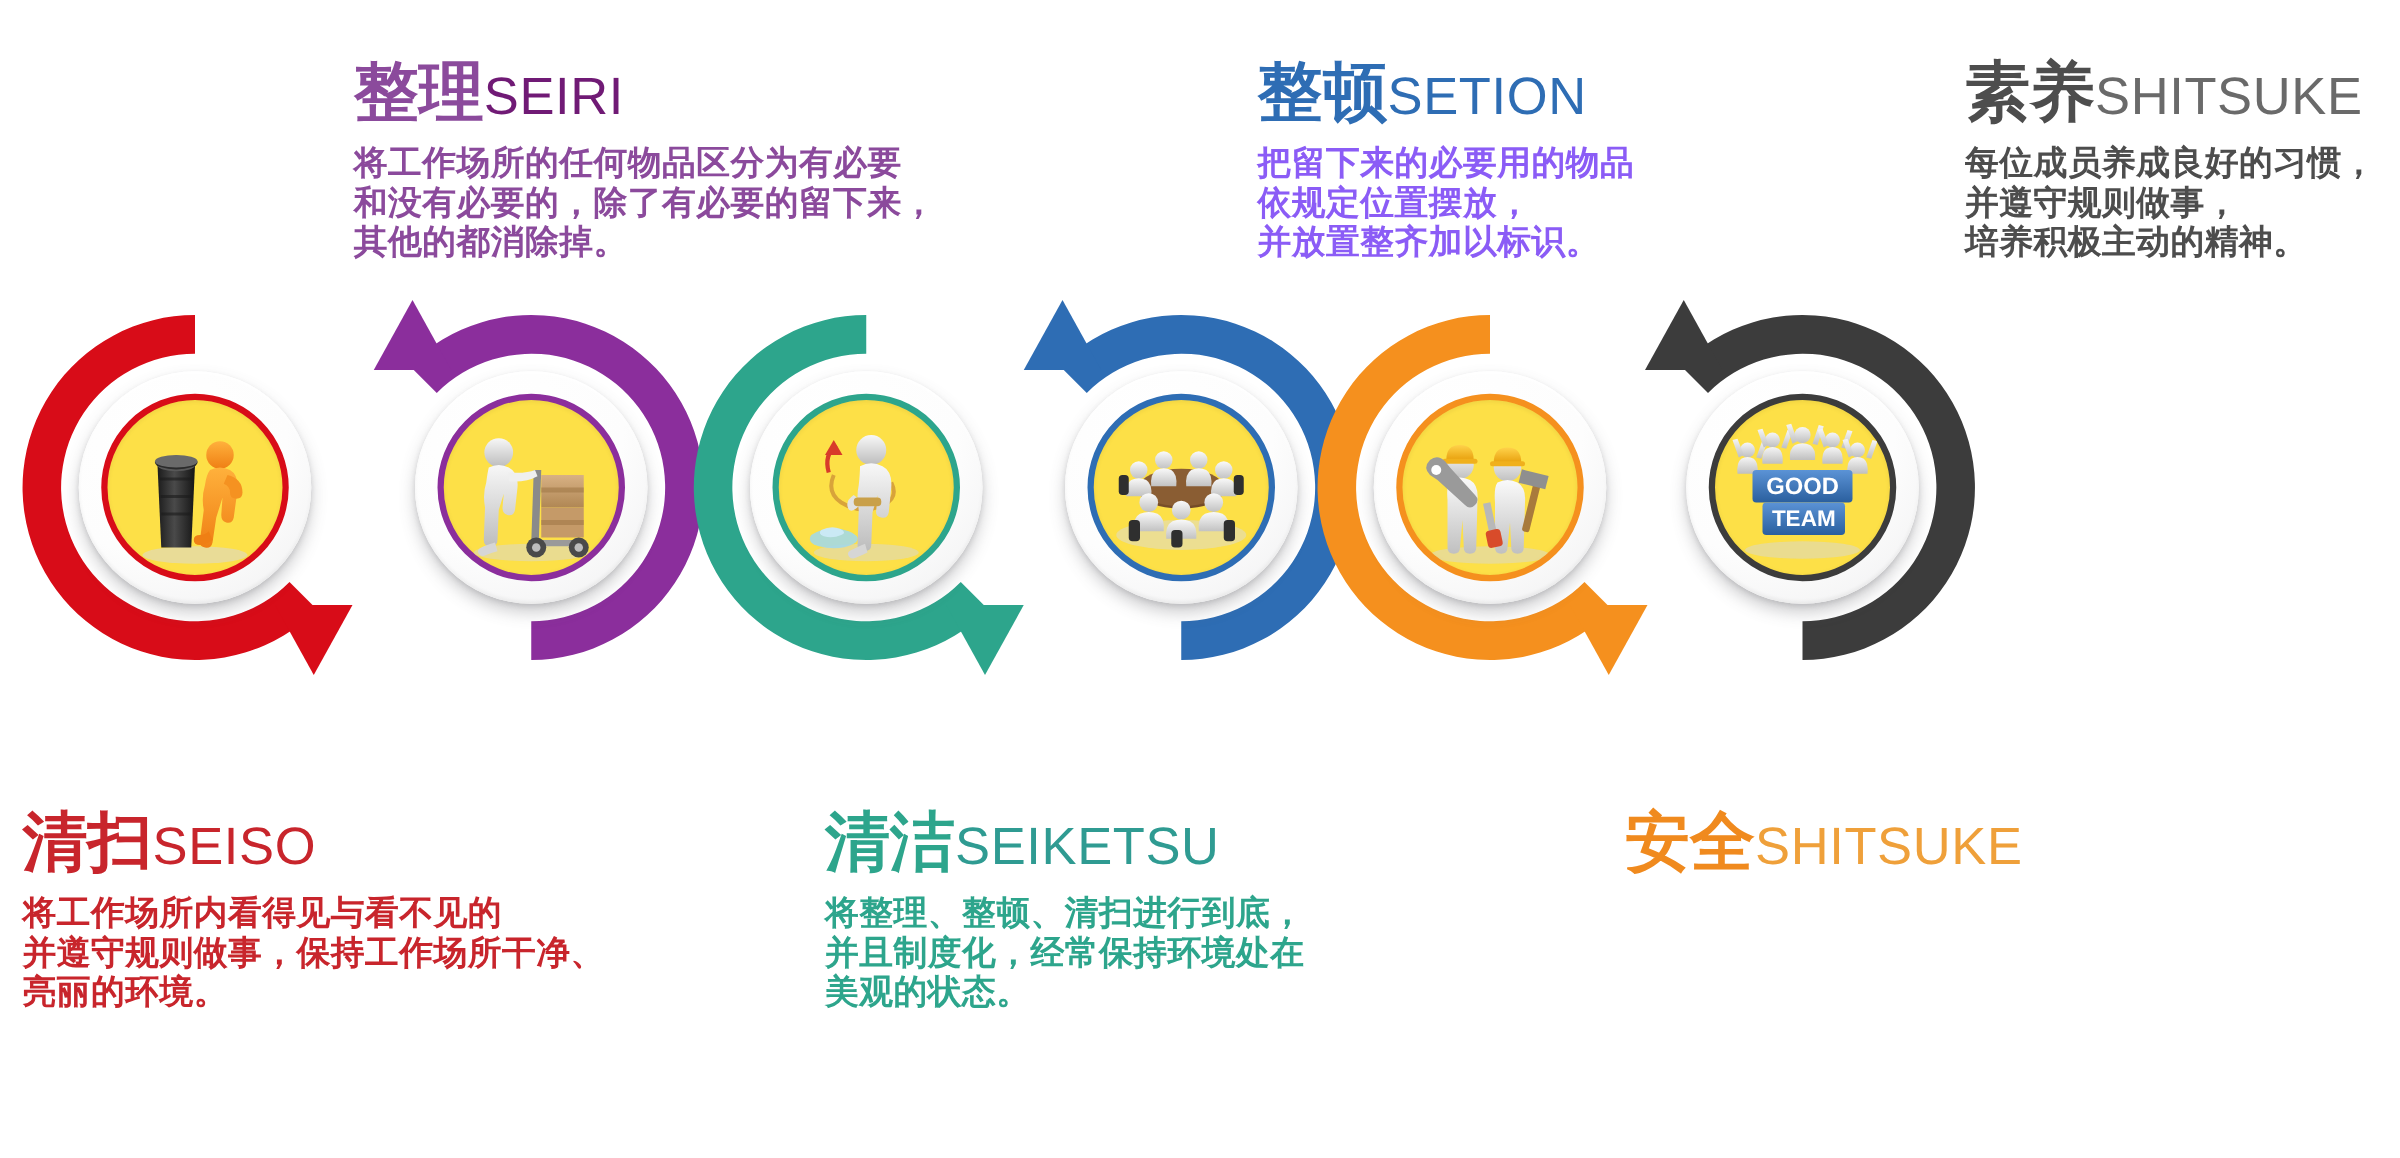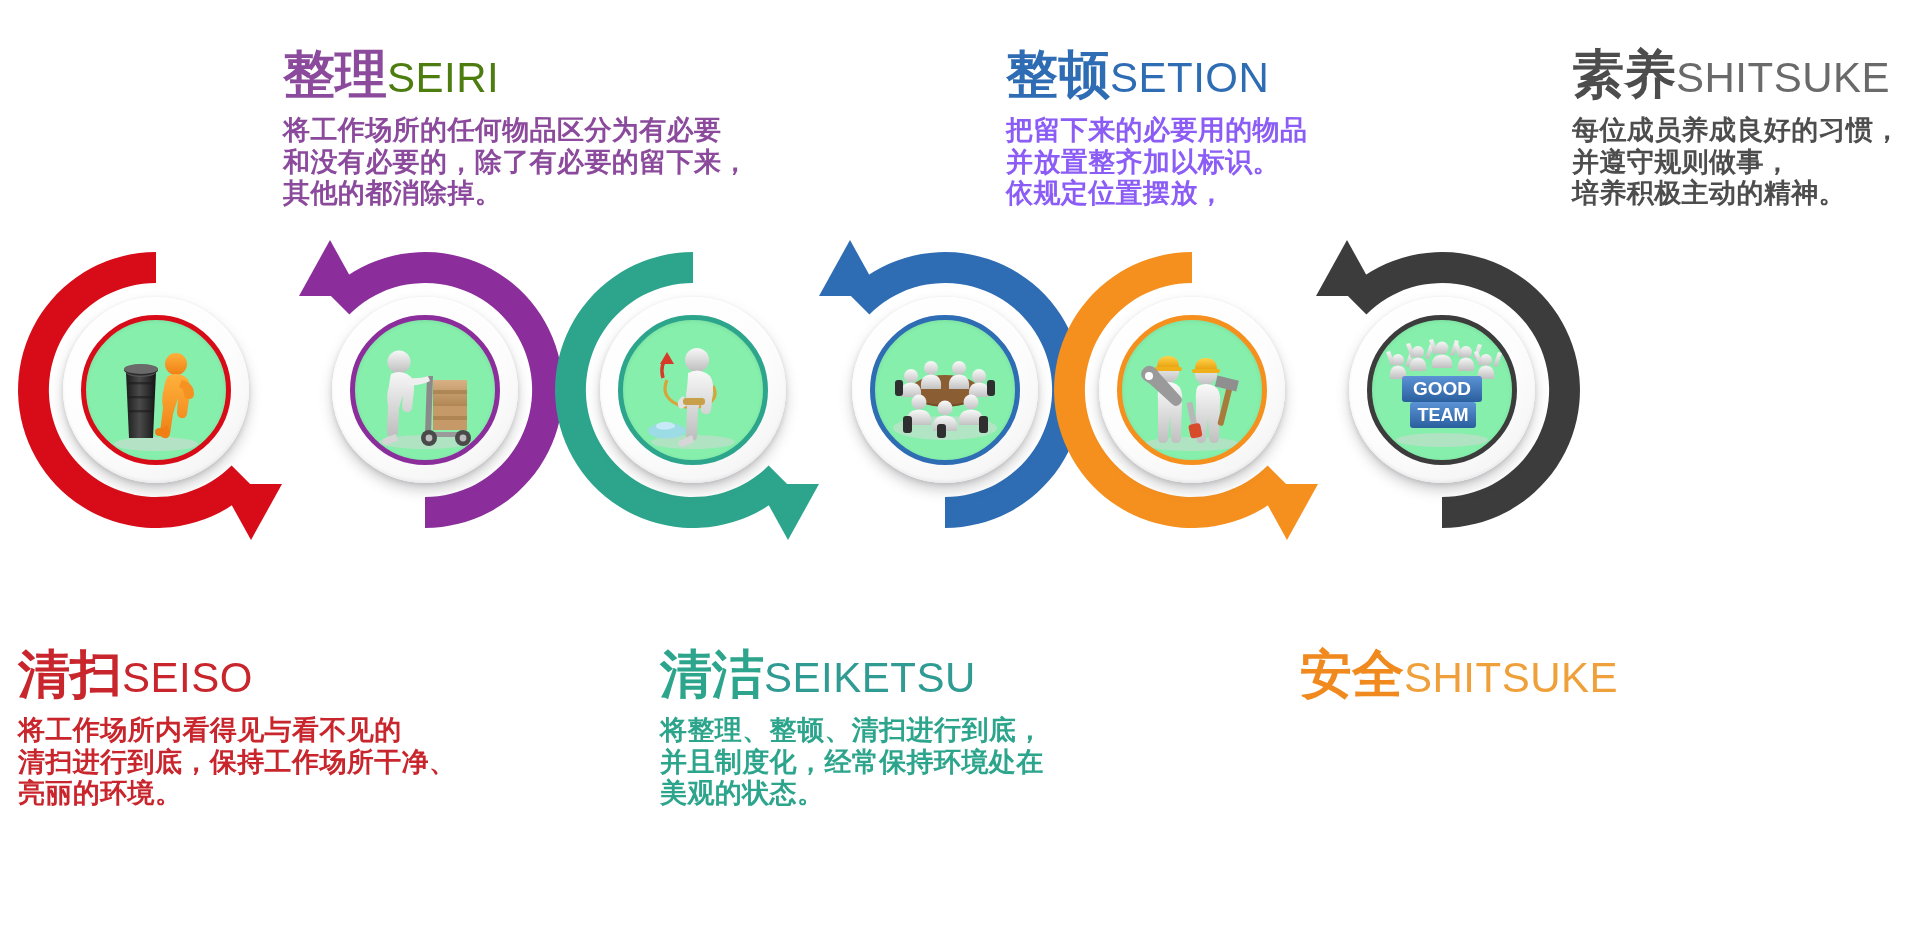--- a/index.html
+++ b/index.html
@@ -58,21 +58,21 @@
        inset 0 -2px 3px rgba(0,0,0,0.05),
        inset 0 2px 3px rgba(255,255,255,0.95);
   }
   .unit .ring {
     position:absolute;
     left:50%; top:50%;
     transform:translate(-50%,-50%);
     width:150px; height:150px;
     border-radius:50%;
     border:5px solid #737373;
-    background:#86efac;
+    background:#fde047;
     overflow:hidden;
     box-shadow: inset 0 1px 4px rgba(0,0,0,0.07);
   }
   .unit .art {
     position:absolute; left:0; top:0; width:100%; height:100%;
   }
   .unit .art svg { width:100%; height:100%; display:block; }
 </style>
 </head>
 <body>
@@ -364,58 +364,58 @@
             <text x="70" y="75" text-anchor="middle" font-family="Liberation Sans, sans-serif" font-size="19" font-weight="bold" fill="#ffffff">GOOD</text>
             <text x="71" y="101" text-anchor="middle" font-family="Liberation Sans, sans-serif" font-size="18" font-weight="bold" fill="#ffffff">TEAM</text>
           </g>
         </svg>
       </div>
     </div>
   </div>
 
   <div class="block" style="left:283px; top:48px;">
     <div class="hdr">
-      <span class="cn" style="color:#8B4A9C;">整理</span><span class="en" style="color:#4d7c0f;">SEIRI</span>
+      <span class="cn" style="color:#8B4A9C;">整理</span><span class="en" style="color:#701a75;">SEIRI</span>
     </div>
     <div class="body" style="color:#8B4A9C;">
       <div>将工作场所的任何物品区分为有必要</div>
       <div>和没有必要的，除了有必要的留下来，</div>
       <div>其他的都消除掉。</div>
     </div>
   </div>
 
   <div class="block" style="left:1006px; top:48px;">
     <div class="hdr">
       <span class="cn" style="color:#2E6DB4;">整顿</span><span class="en" style="color:#2E6DB4;">SETION</span>
     </div>
     <div class="body" style="color:#8b5cf6;">
       <div>把留下来的必要用的物品</div>
+      <div>依规定位置摆放，</div>
       <div>并放置整齐加以标识。</div>
-      <div>依规定位置摆放，</div>
     </div>
   </div>
 
   <div class="block" style="left:1572px; top:48px;">
     <div class="hdr">
       <span class="cn" style="color:#4D4D4D;">素养</span><span class="en" style="color:#6A6A6A;">SHITSUKE</span>
     </div>
     <div class="body" style="color:#4D4D4D;">
       <div>每位成员养成良好的习惯，</div>
       <div>并遵守规则做事，</div>
       <div>培养积极主动的精神。</div>
     </div>
   </div>
 
   <div class="block" style="left:18px; top:648px;">
     <div class="hdr">
       <span class="cn" style="color:#C8252C;">清扫</span><span class="en" style="color:#C8252C;">SEISO</span>
     </div>
     <div class="body" style="color:#C8252C;">
       <div>将工作场所内看得见与看不见的</div>
-      <div>清扫进行到底，保持工作场所干净、</div>
+      <div>并遵守规则做事，保持工作场所干净、</div>
       <div>亮丽的环境。</div>
     </div>
   </div>
 
   <div class="block" style="left:660px; top:648px;">
     <div class="hdr">
       <span class="cn" style="color:#2DA58C;">清洁</span><span class="en" style="color:#2F9B92;margin-top:30px;">SEIKETSU</span>
     </div>
     <div class="body" style="color:#2DA58C;">
       <div>将整理、整顿、清扫进行到底，</div>

